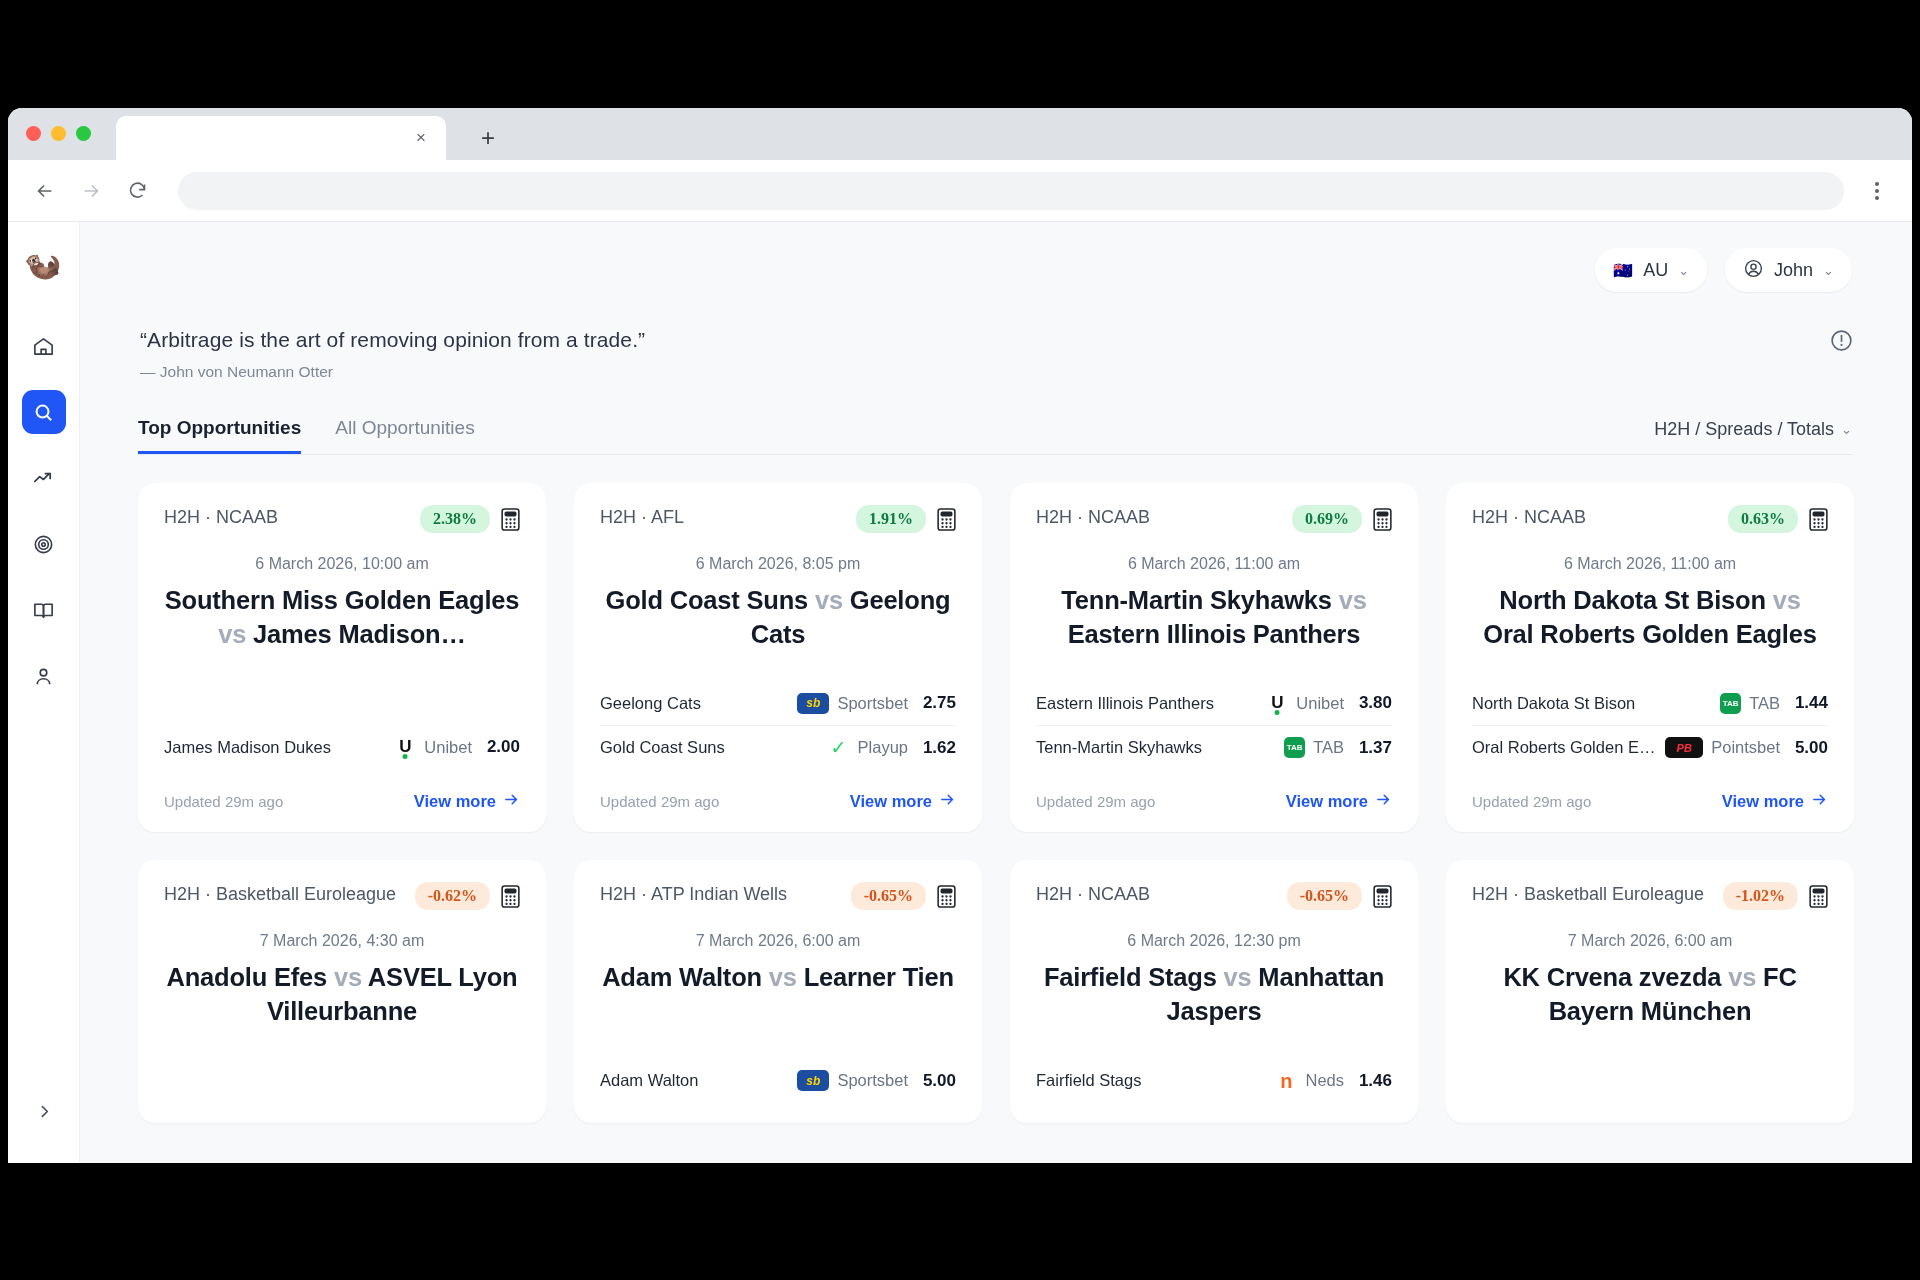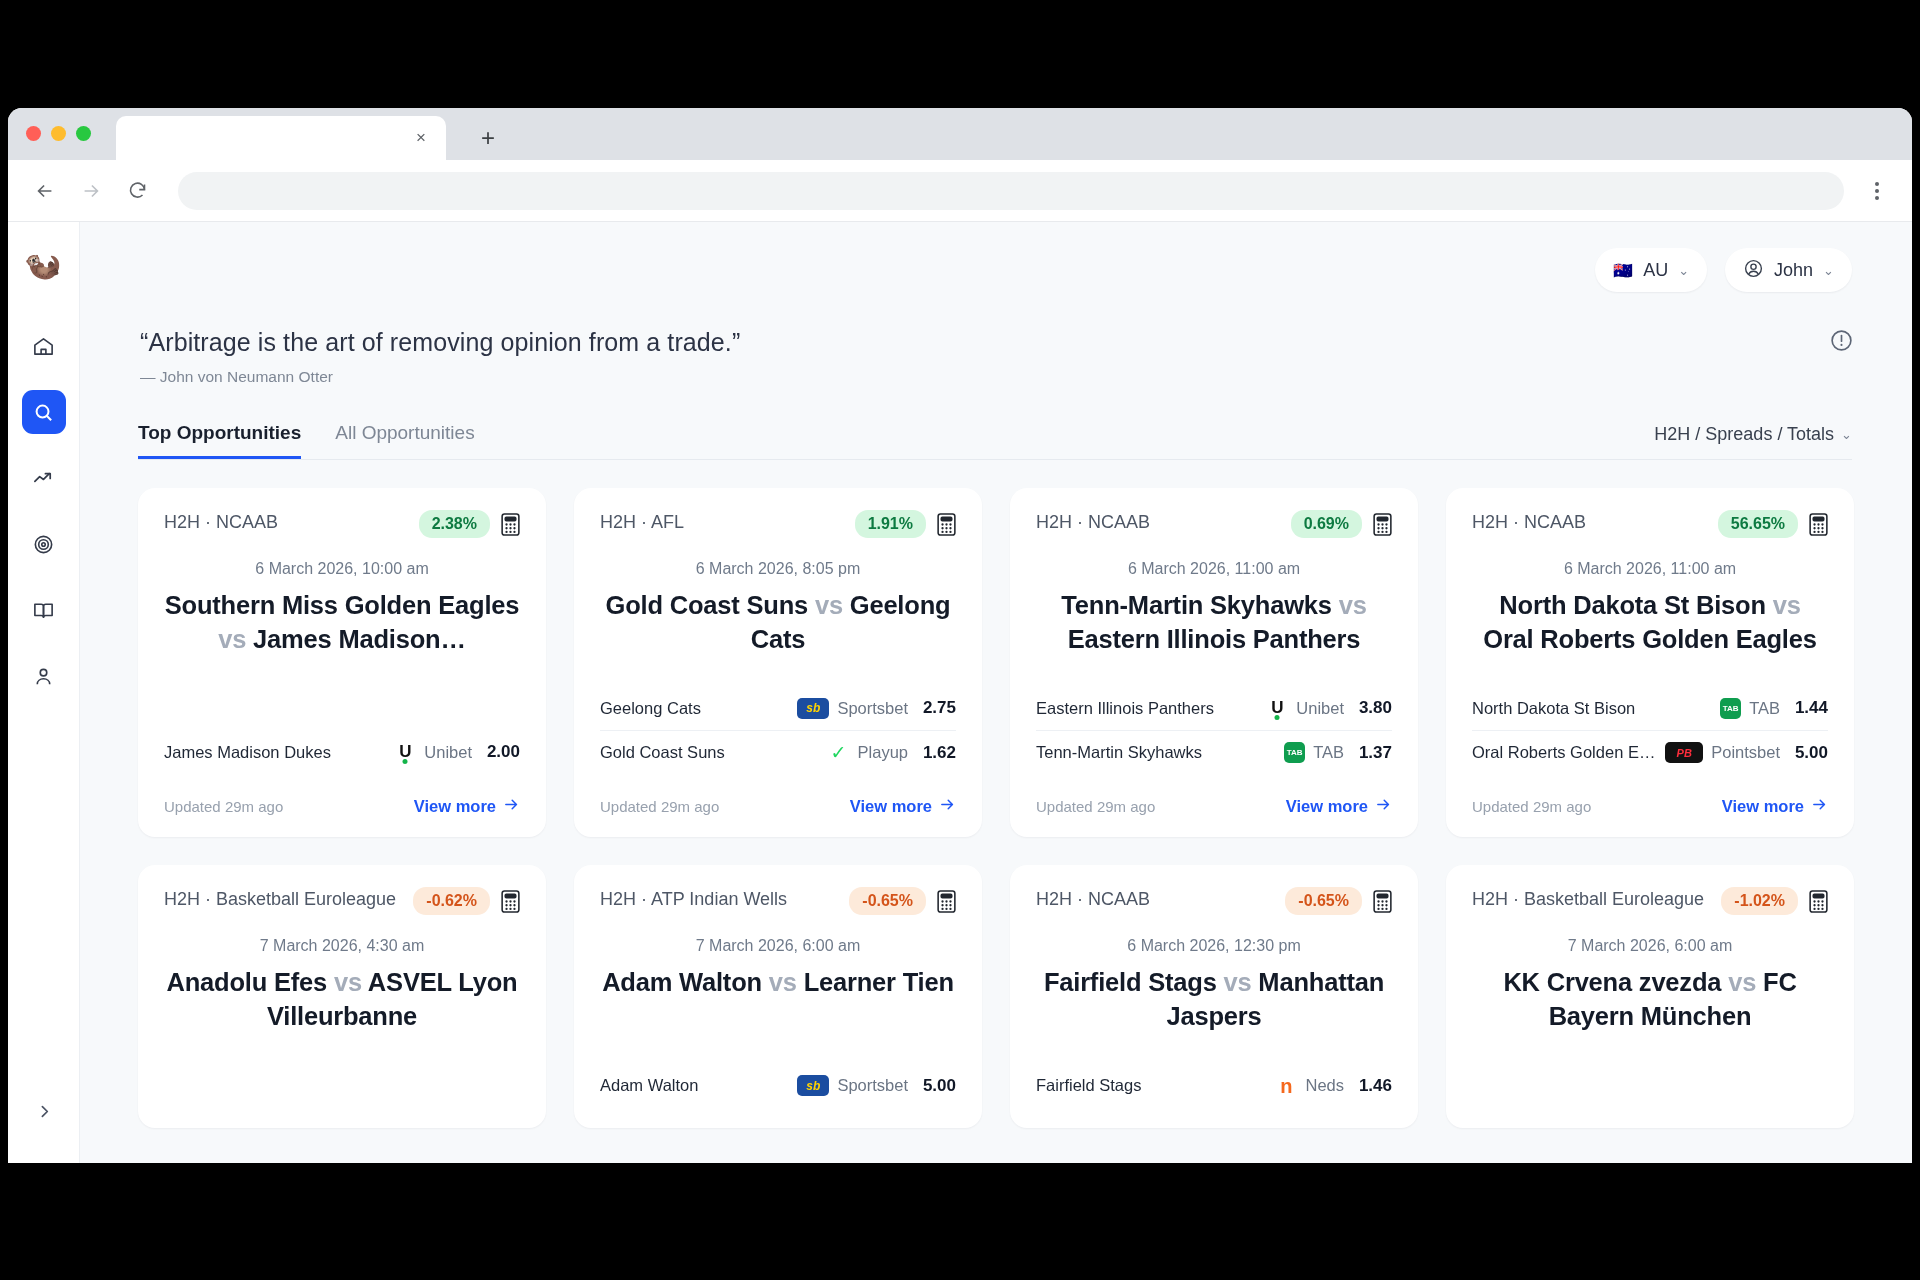--- a/index.html
+++ b/index.html
@@ -46,39 +46,39 @@
   .topbar { display:flex; justify-content:flex-end; align-items:center; gap:18px;
     padding:26px 60px 0 0; }
   .pill { height:44px; background:#fff; border-radius:22px; display:flex; align-items:center;
     gap:10px; padding:0 18px; box-shadow:0 1px 2px rgba(16,24,40,.06); }
   .pill .flag { font-size:16px; }
   .pill .ptxt { font-size:18px; color:#2c3345; font-weight:500;}
   .chev { color:#7b8494; font-size:13px; }
 
   .quotewrap { display:flex; justify-content:space-between; align-items:flex-start;
     padding:36px 58px 0 60px; }
-  .quote { font-size:25px; color:#2c3345; letter-spacing:.1px;}
+  .quote { font-size:21px; color:#2c3345; letter-spacing:.1px;}
   .byline { font-size:15.5px; color:#7e8795; margin-top:11px; }
   .infoicon { color:#5d6676; }
 
   .tabsrow { margin:36px 60px 0 58px; position:relative; border-bottom:1px solid #e6eaef;
     display:flex; align-items:flex-end; justify-content:space-between; }
   .tabsleft { display:flex; gap:34px; }
   .ttab { font-size:19px; color:#7e8795; padding-bottom:15px; font-weight:400; }
   .ttab.sel { color:#19202e; font-weight:600; box-shadow:inset 0 -3px 0 0 #1f56f5; }
   .filter { font-size:18px; color:#39414f; padding-bottom:14px; display:flex; align-items:center; gap:7px;}
 
   .grid { display:grid; grid-template-columns:repeat(4,1fr); gap:28px;
     padding:28px 58px 0 58px; }
   .card { background:#fff; border-radius:17px; padding:22px 26px 20px 26px;
     box-shadow:0 1px 2px rgba(16,24,40,.05); display:flex; flex-direction:column; }
   .chead { display:flex; justify-content:space-between; align-items:flex-start; gap:8px;}
   .league { font-size:18px; color:#4e5766; line-height:1.35; }
   .hright { display:flex; align-items:center; gap:11px; flex-shrink:0; }
-  .badge { font-size:16px; font-weight:600; padding:5px 13px; border-radius:13px; }
+  .badge { font-size:16px; font-weight:600; padding:5px 13px; border-radius:13px;font-family:Liberation Serif, serif; }
   .badge.pos { background:#d4f6df; color:#0d7a41; }
   .badge.neg { background:#fdeada; color:#d4541a; }
   .calc { width:19px; height:23px; }
   .ctime { font-size:16px; color:#6f7a8a; text-align:center; margin-top:22px; }
   .ctitle { font-size:25.5px; font-weight:700; color:#141b28; text-align:center;
     line-height:1.32; margin-top:11px; letter-spacing:-.2px; }
   .ctitle .vs { color:#a4acb9; font-weight:600; }
   .odds { margin-top:auto; padding-top:30px; }
   .orow { display:flex; align-items:center; height:44px; }
   .orow + .orow { border-top:1px solid #edf0f4; }
@@ -391,21 +391,21 @@
                 <span><svg width="17" height="17" viewBox="0 0 24 24" fill="none" stroke="currentColor" stroke-width="2.1" stroke-linecap="round" stroke-linejoin="round">
                     <path d="M4 12h15M13 6l6 6-6 6"></path>
                   </svg></span>
               </span>
             </div>
           </div>
           <div class="card">
             <div class="chead">
               <span class="league">H2H · NCAAB</span>
               <span class="hright">
-                <span class="badge pos">56.65%</span>
+                <span class="badge pos">0.63%</span>
                 <span class="calc"><svg width="19" height="23" viewBox="0 0 18 22" fill="none" stroke="#22272f" stroke-width="1.5">
                     <rect x="1" y="1" width="16" height="20" rx="2.2"></rect>
                     <rect x="4" y="4" width="10" height="3.4" rx="1" fill="#22272f"></rect>
                     <circle cx="5.2" cy="11" r="1.1" fill="#22272f" stroke="none"></circle>
                     <circle cx="9" cy="11" r="1.1" fill="#22272f" stroke="none"></circle>
                     <circle cx="12.8" cy="11" r="1.1" fill="#22272f" stroke="none"></circle>
                     <circle cx="5.2" cy="14.6" r="1.1" fill="#22272f" stroke="none"></circle>
                     <circle cx="9" cy="14.6" r="1.1" fill="#22272f" stroke="none"></circle>
                     <circle cx="12.8" cy="14.6" r="1.1" fill="#22272f" stroke="none"></circle>
                     <circle cx="5.2" cy="18.1" r="1.1" fill="#22272f" stroke="none"></circle>

